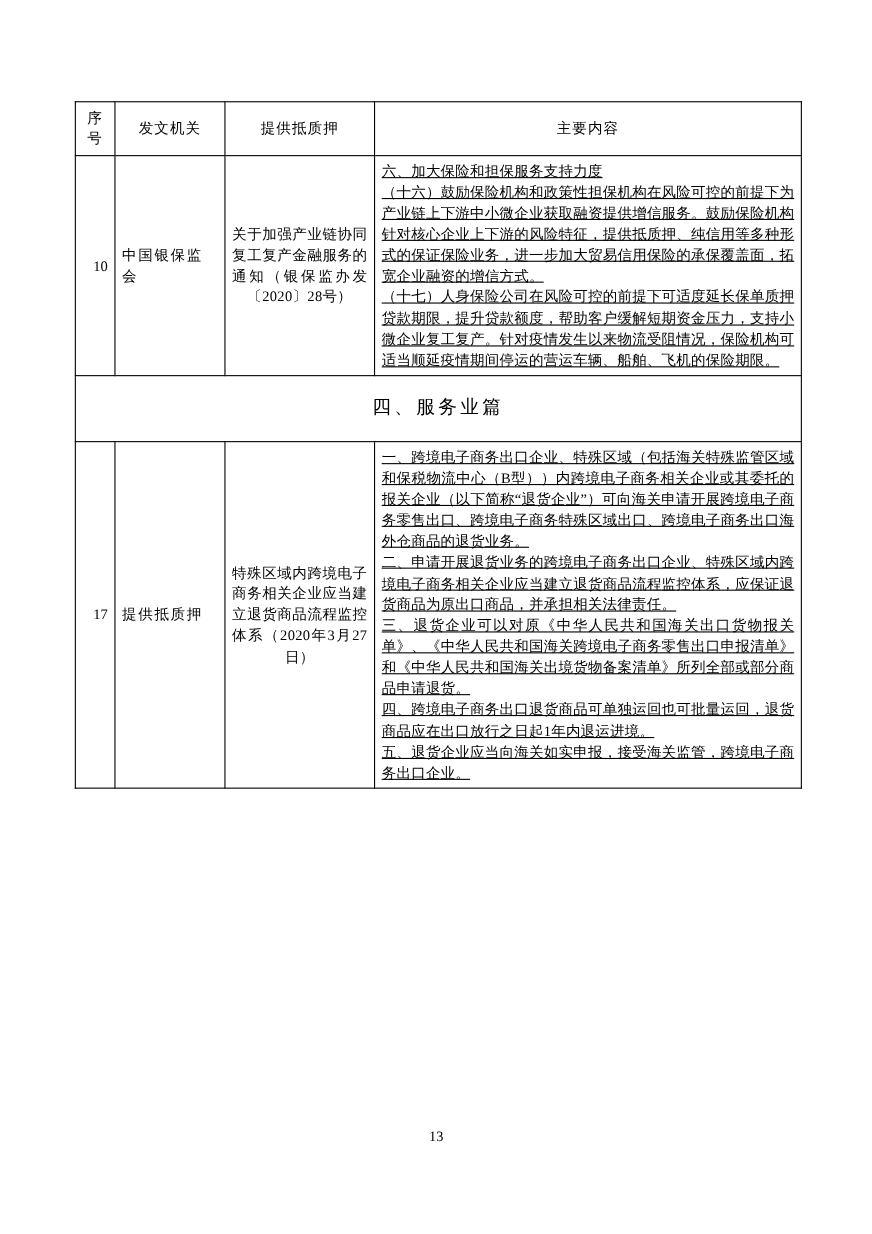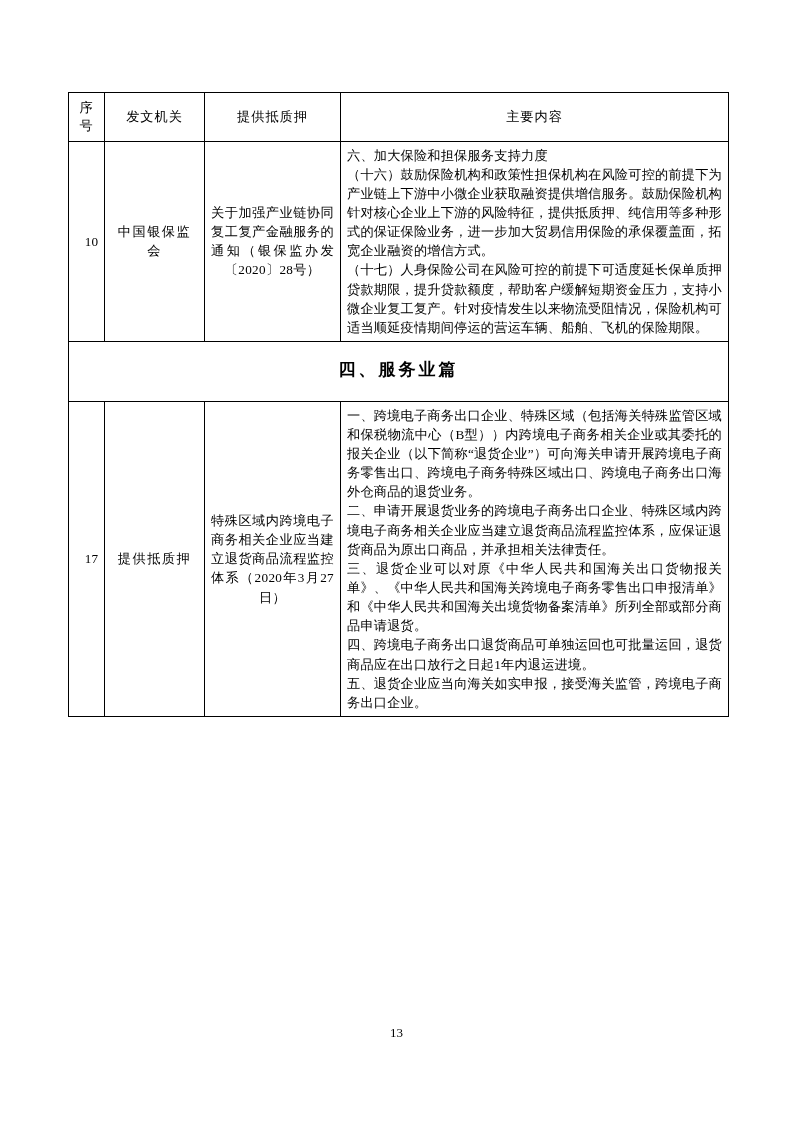--- a/index.html
+++ b/index.html
@@ -50,44 +50,45 @@
     padding: 6px 4px;
   }
   .hdr .h-seq {
     line-height: 1.35;
   }
   .cell-seq {
     text-align: right;
     font-size: 13.5px;
   }
   .cell-org {
-    text-align: center;
+    text-align: left;
     letter-spacing: 1.5px;
     line-height: 1.7;
   }
   .cell-doc {
     text-align: justify;
     text-align-last: center;
     line-height: 1.75;
     letter-spacing: 0.3px;
     padding-left: 8px;
     padding-right: 8px;
   }
   .cell-main {
     text-align: justify;
     line-height: 1.72;
     letter-spacing: 0.2px;
     padding: 6px 7px;
   }
   .cell-main p {
     margin: 0;
+    text-decoration: underline;
   }
   .section-row td {
     text-align: center;
-    font-weight: bold;
+    font-weight: normal;
     font-size: 17px;
     letter-spacing: 3px;
     padding: 16px 4px 18px 4px;
   }
   .page-number {
     position: absolute;
     left: 0;
     top: 1025px;
     width: 793px;
     text-align: center;

